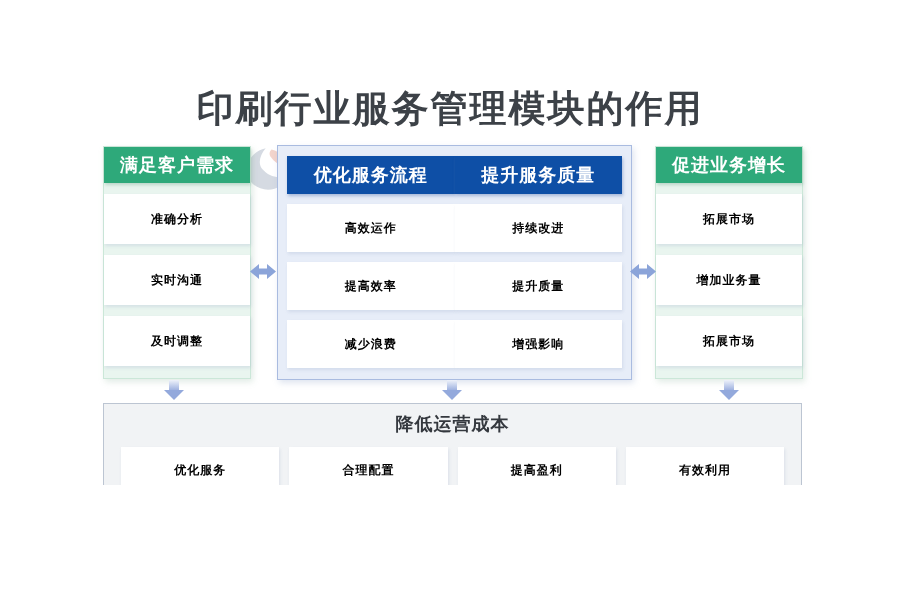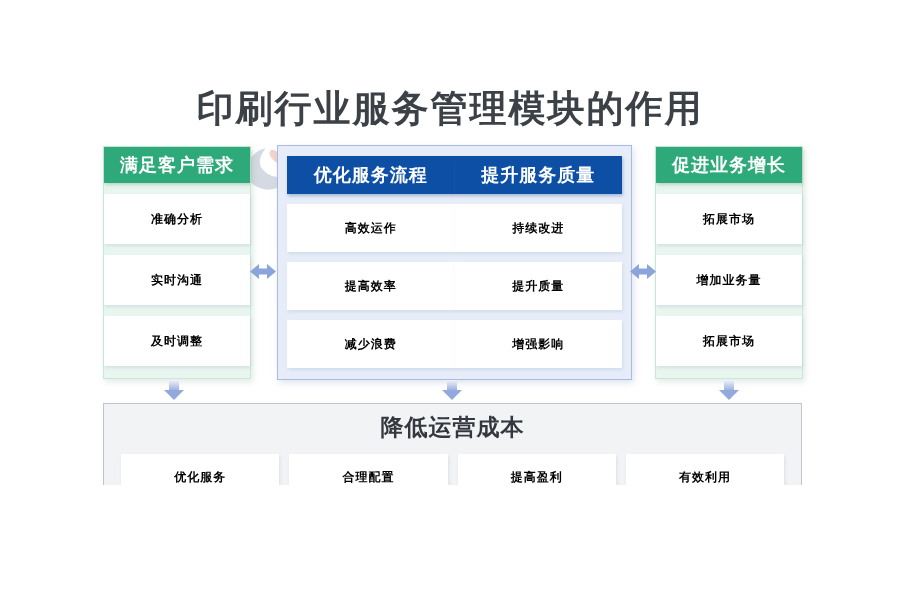--- a/index.html
+++ b/index.html
@@ -44,21 +44,21 @@
     display:flex;align-items:center;justify-content:center;letter-spacing:1px;
     box-shadow:1px 2px 3px rgba(90,120,180,0.45);position:relative;z-index:1;
   }
   .center-col .itm{height:48px;}
   
   .bottom-panel{
     position:absolute;left:103px;top:403px;width:699px;height:111px;box-sizing:border-box;
     background:#f1f3f5;border:1px solid #bcc5d2;border-bottom-color:#aab3c1;
   }
   .bottom-title{
-    text-align:center;margin-top:8px;font-size:23px;font-weight:bold;
+    text-align:center;margin-top:8px;font-size:18px;font-weight:bold;
     color:#34383e;letter-spacing:1px;
   }
   .bottom-items{display:flex;gap:10px;padding:0 17px;margin-top:11px;}
   .bottom-items .itm{flex:1;height:47px;}
   
   .h-arrow{position:absolute;top:263px;width:26px;height:17px;}
   #h-arrow-left{left:250px;}
   #h-arrow-right{left:630px;}
   .down-arrow{position:absolute;top:380px;width:24px;height:21px;}
   #down-arrow-1{left:162px;}

